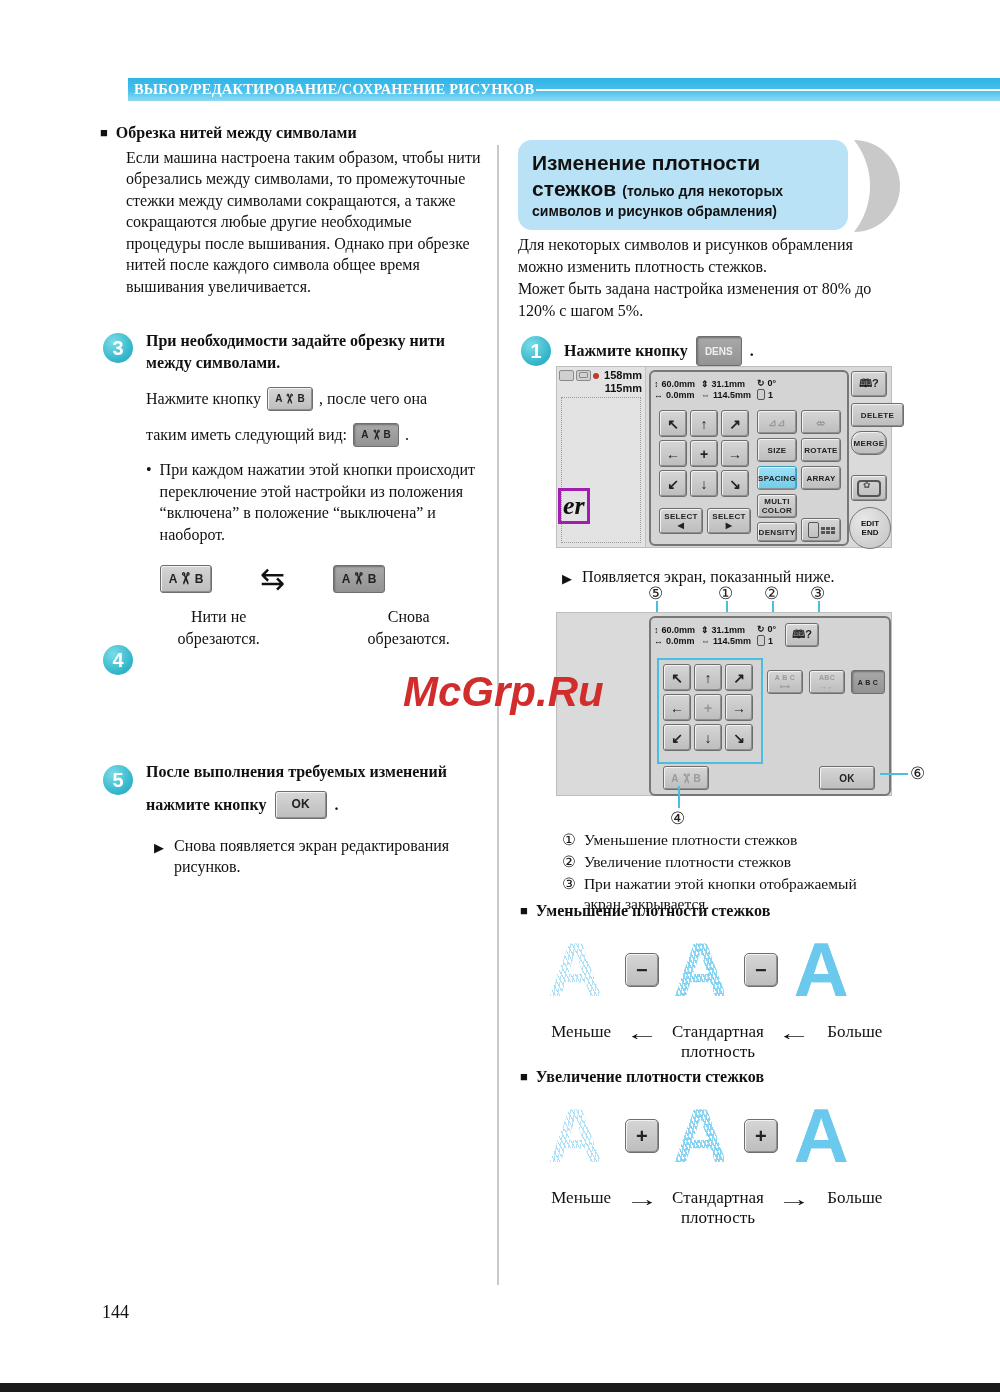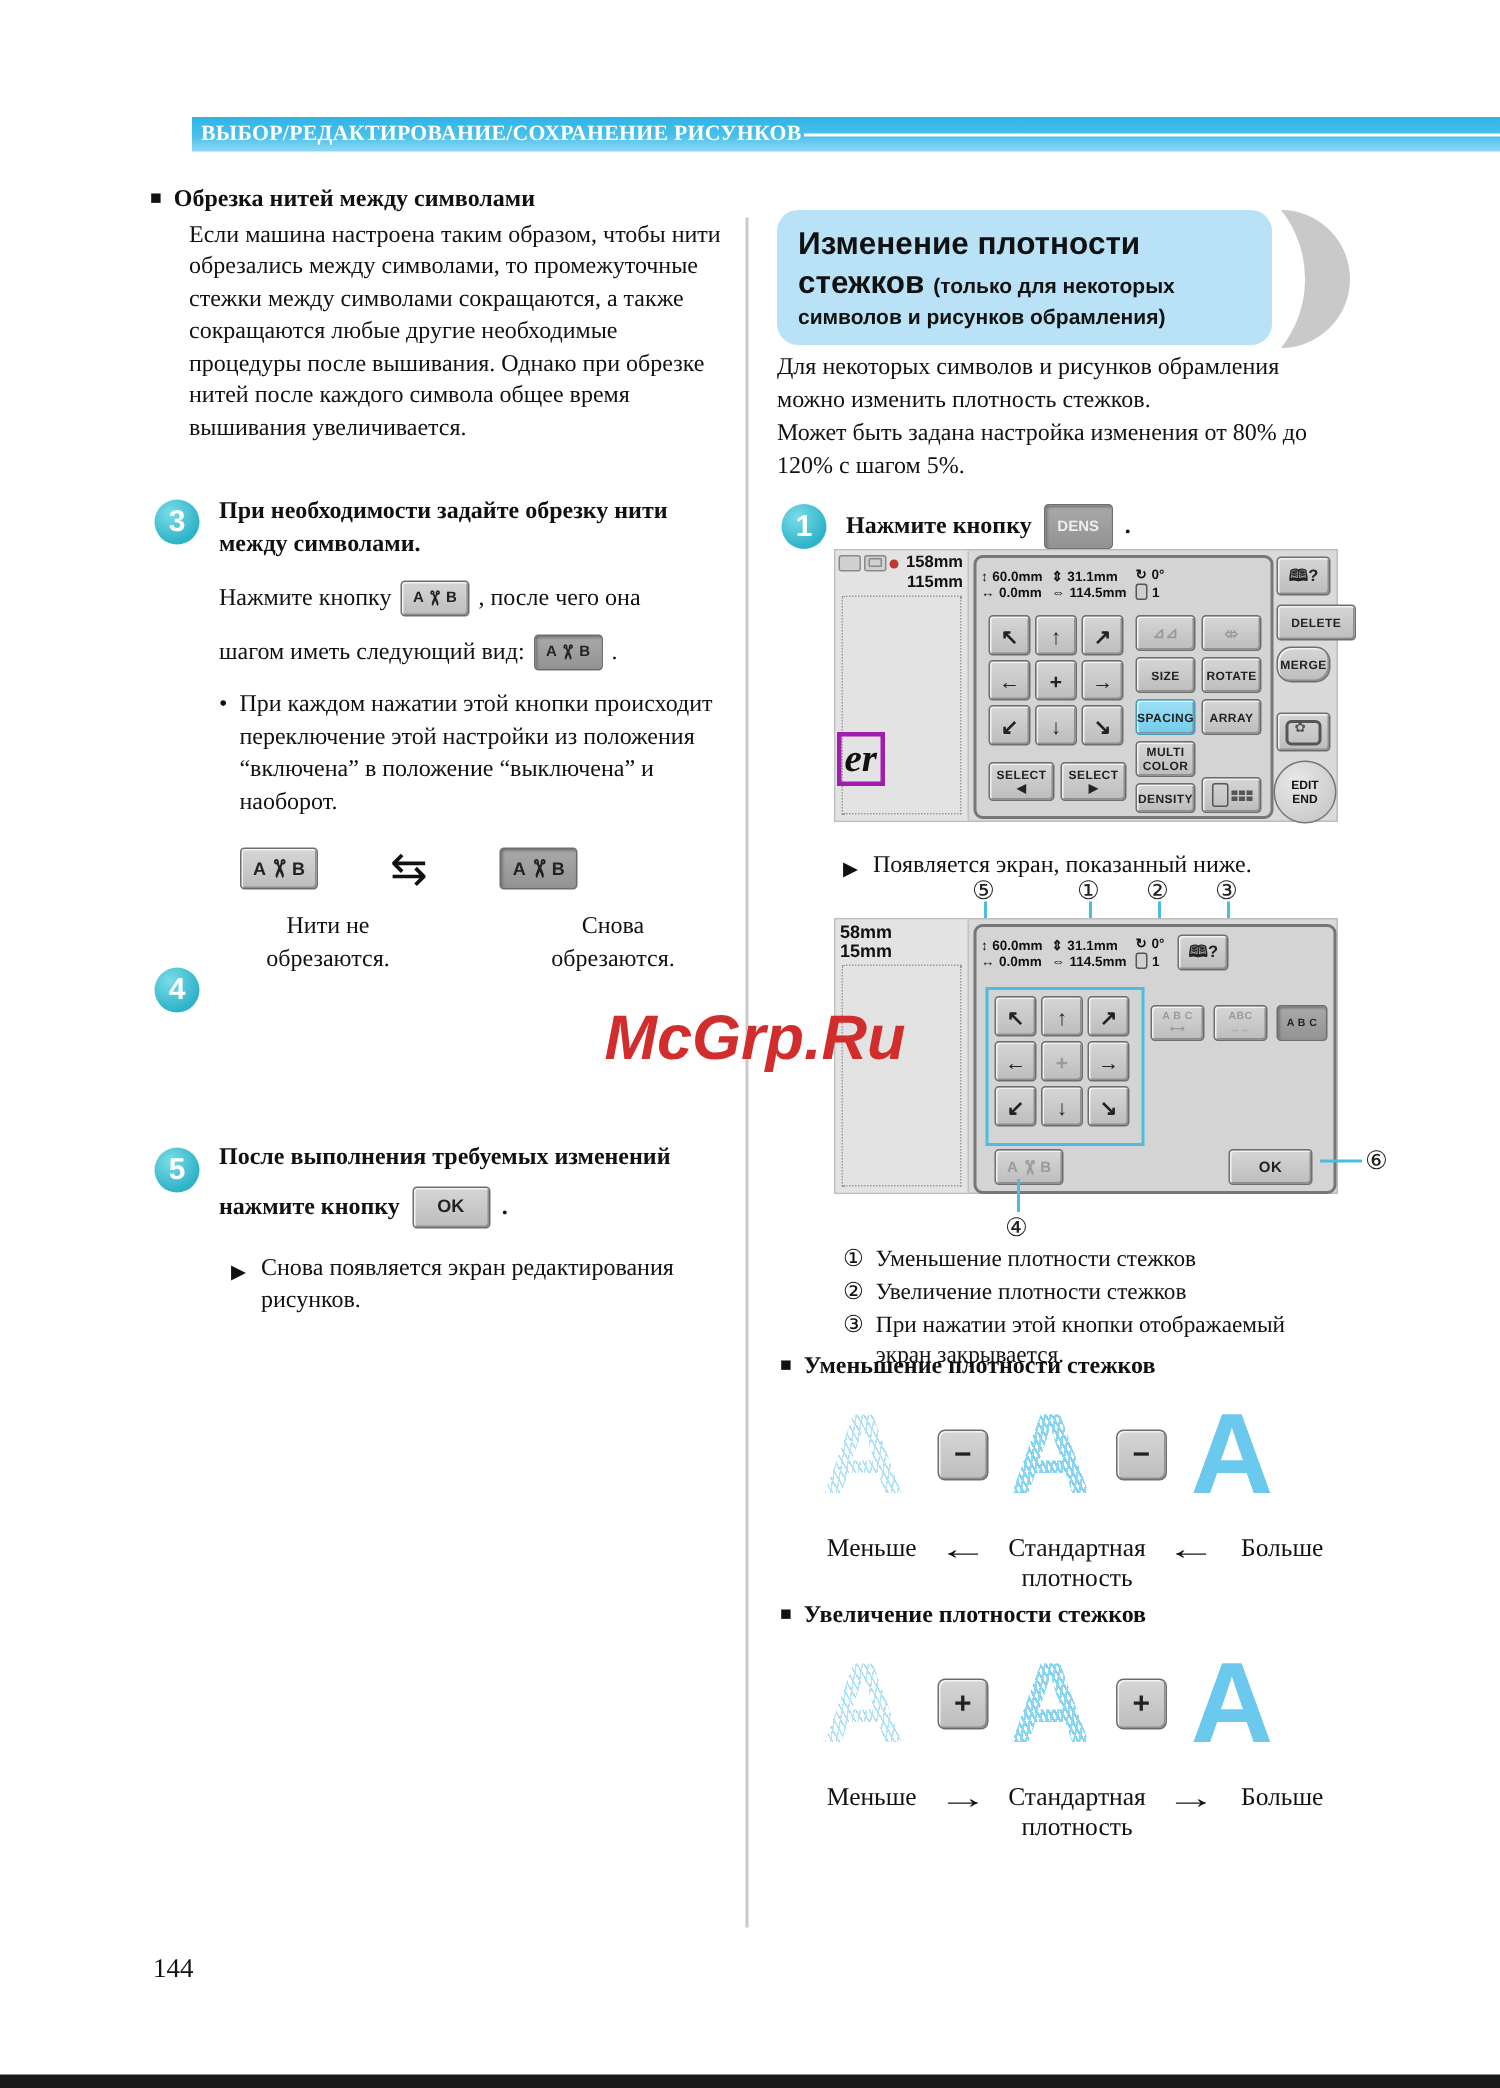--- a/index.html
+++ b/index.html
@@ -120,21 +120,21 @@
     <div class="body-text" style="margin-top:14px;display:flex;align-items:center;gap:6px;flex-wrap:wrap;">
       <span>Нажмите кнопку</span>
       <span class="btn3d trim-btn small">
         <span>A</span>
           <span class="scis">✂</span>
           <span>B</span>
       </span>
       <span>, после чего она</span>
     </div>
     <div class="body-text" style="margin-top:12px;display:flex;align-items:center;gap:6px;flex-wrap:wrap;">
-      <span>шагом иметь следующий вид:</span>
+      <span>таким иметь следующий вид:</span>
       <span class="btn3d trim-btn small pressed">
         <span>A</span>
           <span class="scis">✂</span>
           <span>B</span>
       </span>
       <span>.</span>
     </div>
     <div class="body-text" style="margin-top:12px;display:flex;gap:8px;">
       <span>•</span>
       <span>При каждом нажатии этой кнопки происходит переключение этой настройки из положения “включена” в положение “выключена” и наоборот.</span>
@@ -363,27 +363,20 @@
   <span class="callout" style="left:648px;top:583px;">⑤</span>
   <span class="callout" style="left:718px;top:583px;">①</span>
   <span class="callout" style="left:764px;top:583px;">②</span>
   <span class="callout" style="left:810px;top:583px;">③</span>
   <div class="cline" style="left:656px;top:601px;width:2px;height:64px;"></div>
   <div class="cline" style="left:726px;top:601px;width:2px;height:70px;"></div>
   <div class="cline" style="left:772px;top:601px;width:2px;height:70px;"></div>
   <div class="cline" style="left:818px;top:601px;width:2px;height:70px;"></div>
 
   <div class="screen" style="left:556px;top:612px;width:334px;height:182px;">
-    <div class="preview">
-      <div class="mmcol" style="left:3px;right:auto;text-align:left;font-size:12px;">
-        <div>58mm</div>
-        <div>15mm</div>
-      </div>
-      <div class="dotted"></div>
-    </div>
     <div class="panel" style="left:92px;top:3px;width:238px;height:176px;">
       <div class="infobar">
         <div class="infocell">
           <span class="inforow">
               <span>↕</span>
               <span>60.0mm</span>
             </span>
           <span class="inforow">
               <span>↔</span>
               <span>0.0mm</span>

